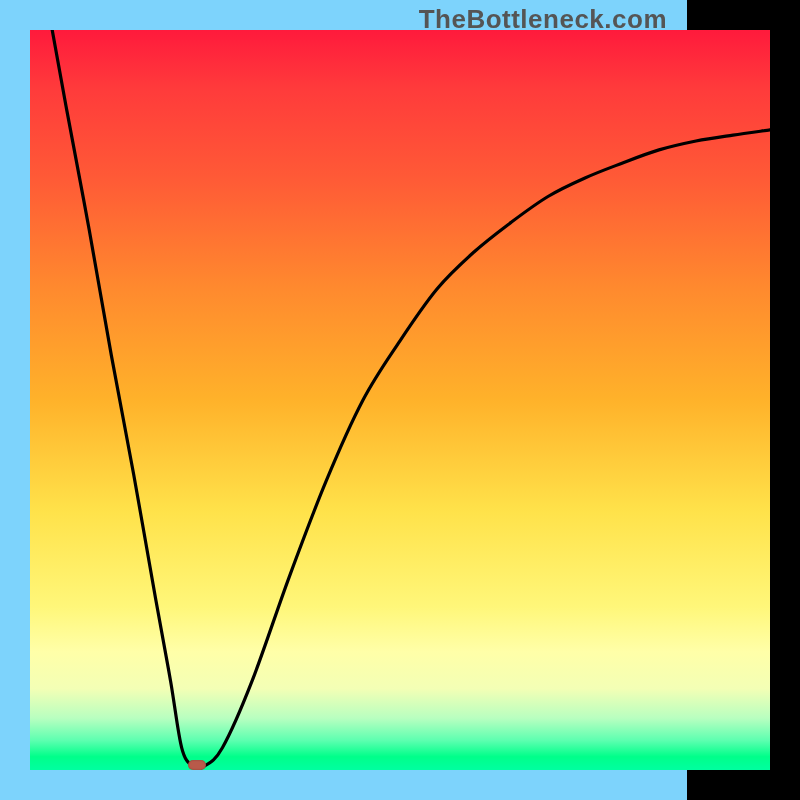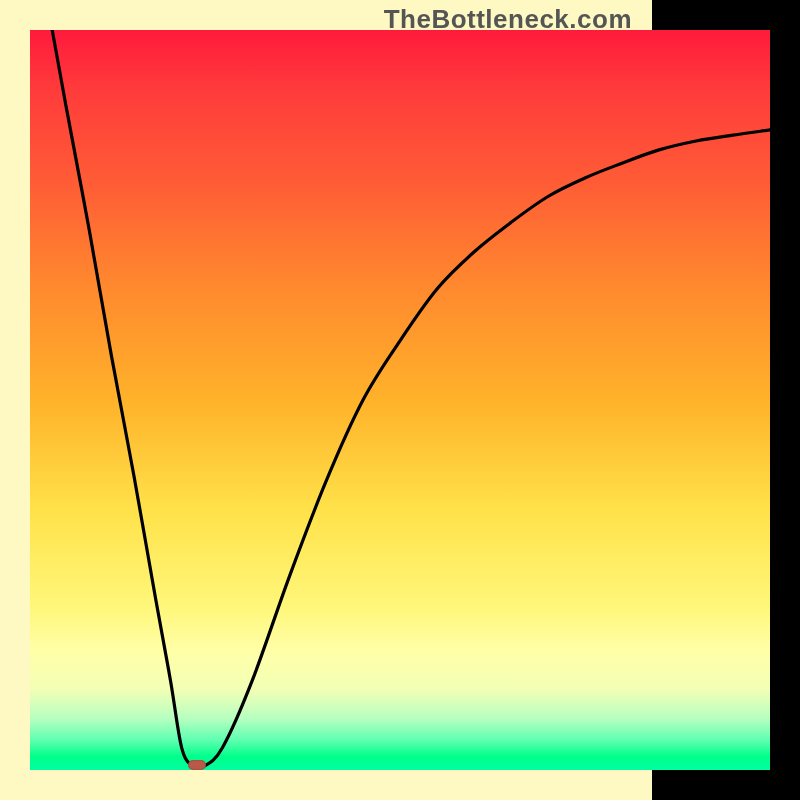--- a/index.html
+++ b/index.html
@@ -8,21 +8,22 @@
     width: 800px;
     height: 800px;
     background: #000;
     font-family: Arial, Helvetica, sans-serif;
     overflow: hidden;
   }
   .frame {
     position: relative;
     width: 652px;
     height: 800px;
-    background: #fef9c3;
+    background: #7dd3fc;
+    padding-left: 35px;
   }
   .watermark {
     position: absolute;
     top: 4px;
     right: 20px;
     color: #555;
     font-size: 26px;
     font-weight: 600;
     letter-spacing: 0.5px;
     z-index: 3;

